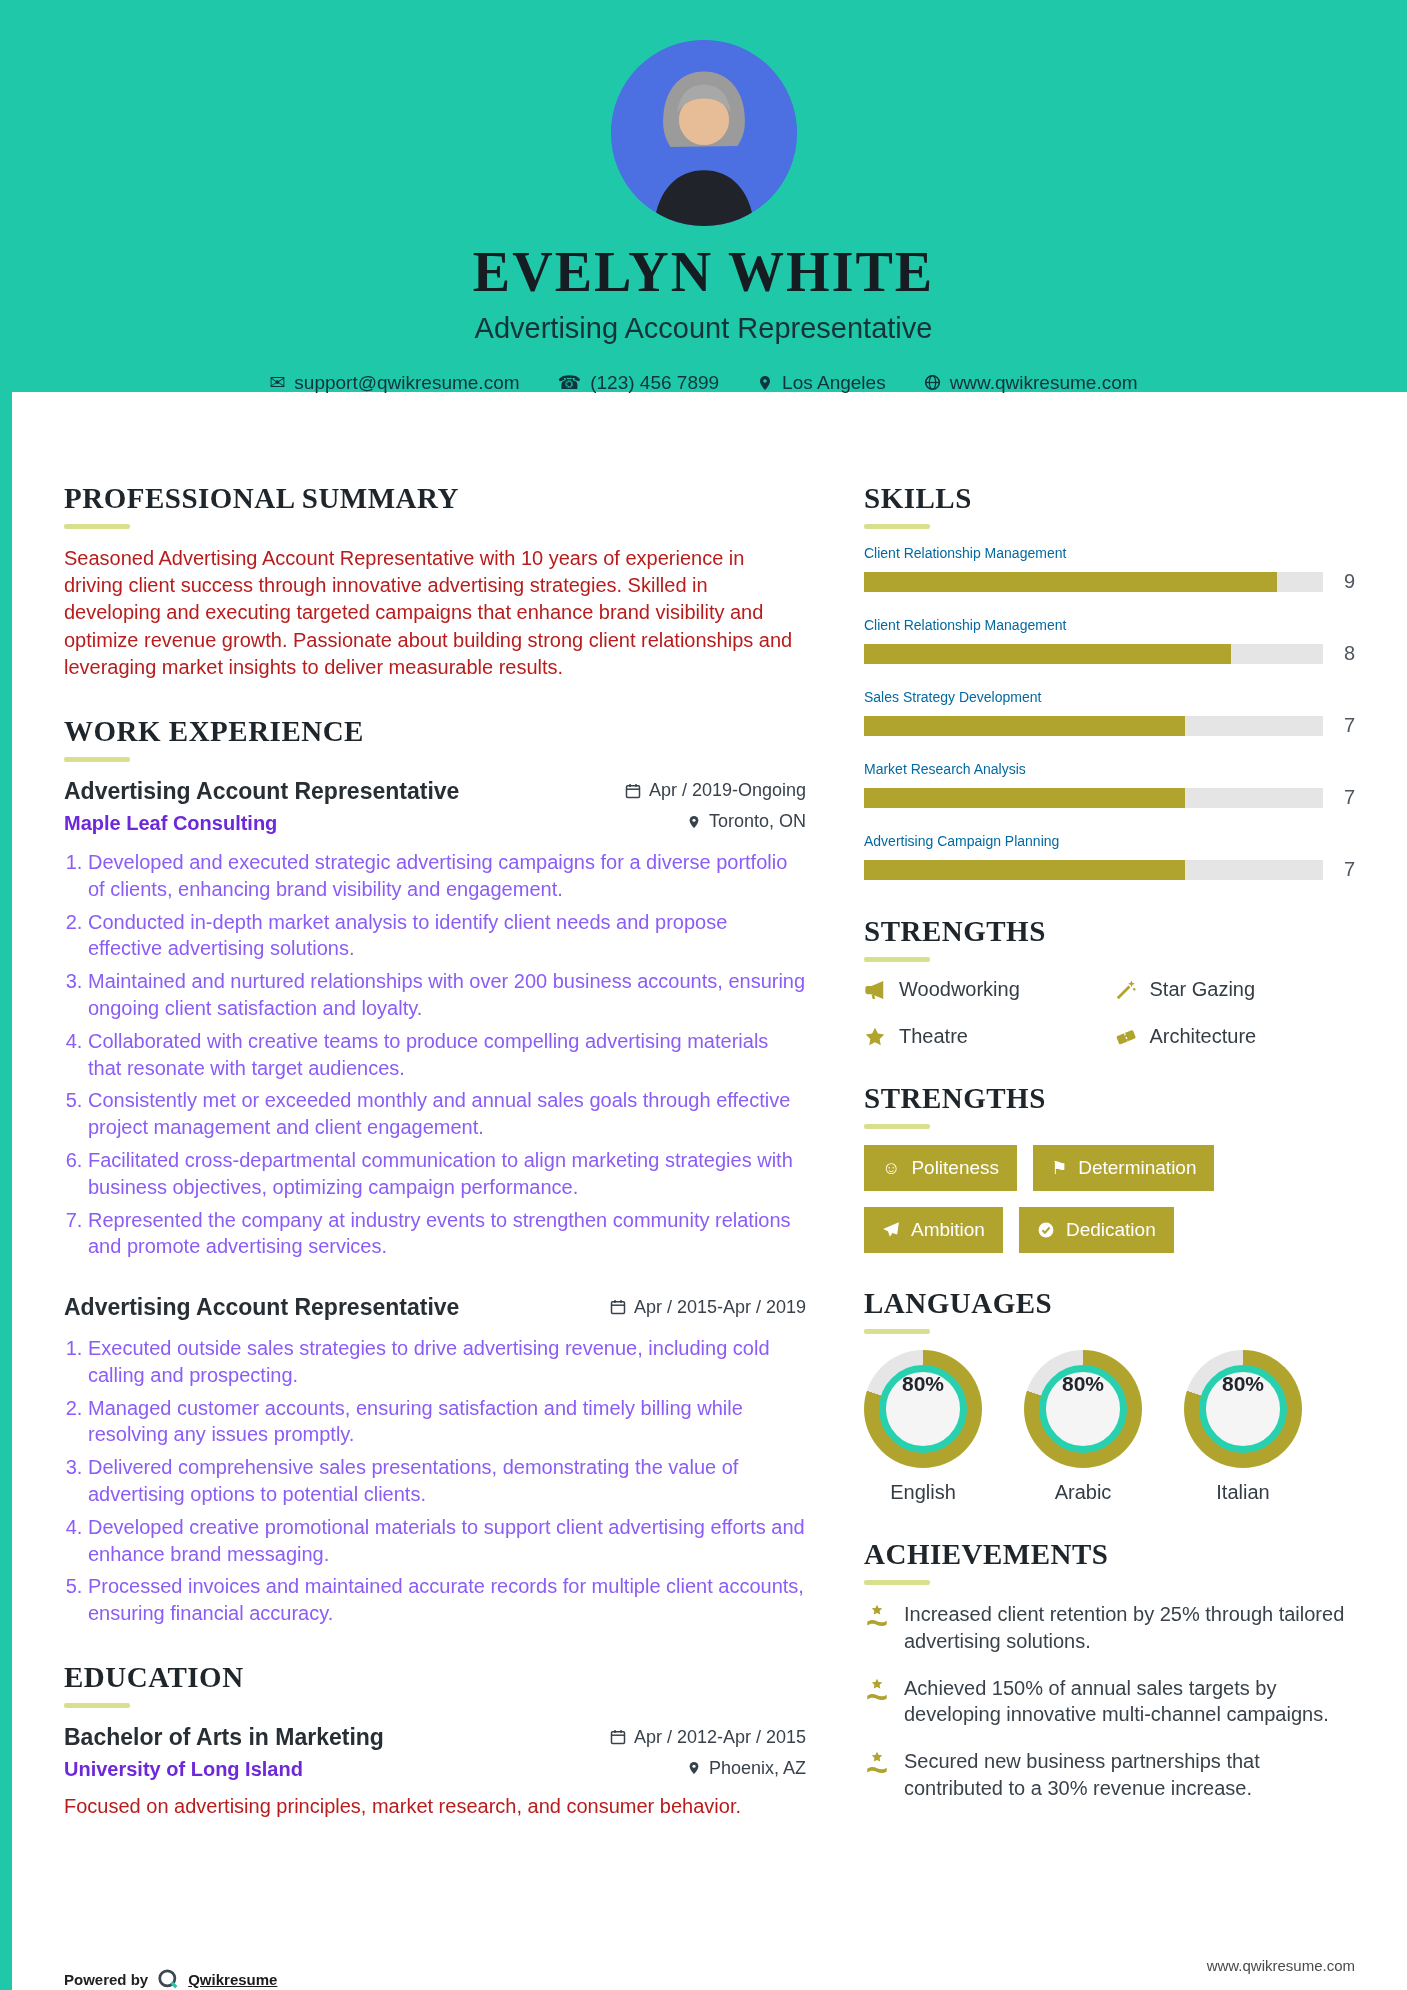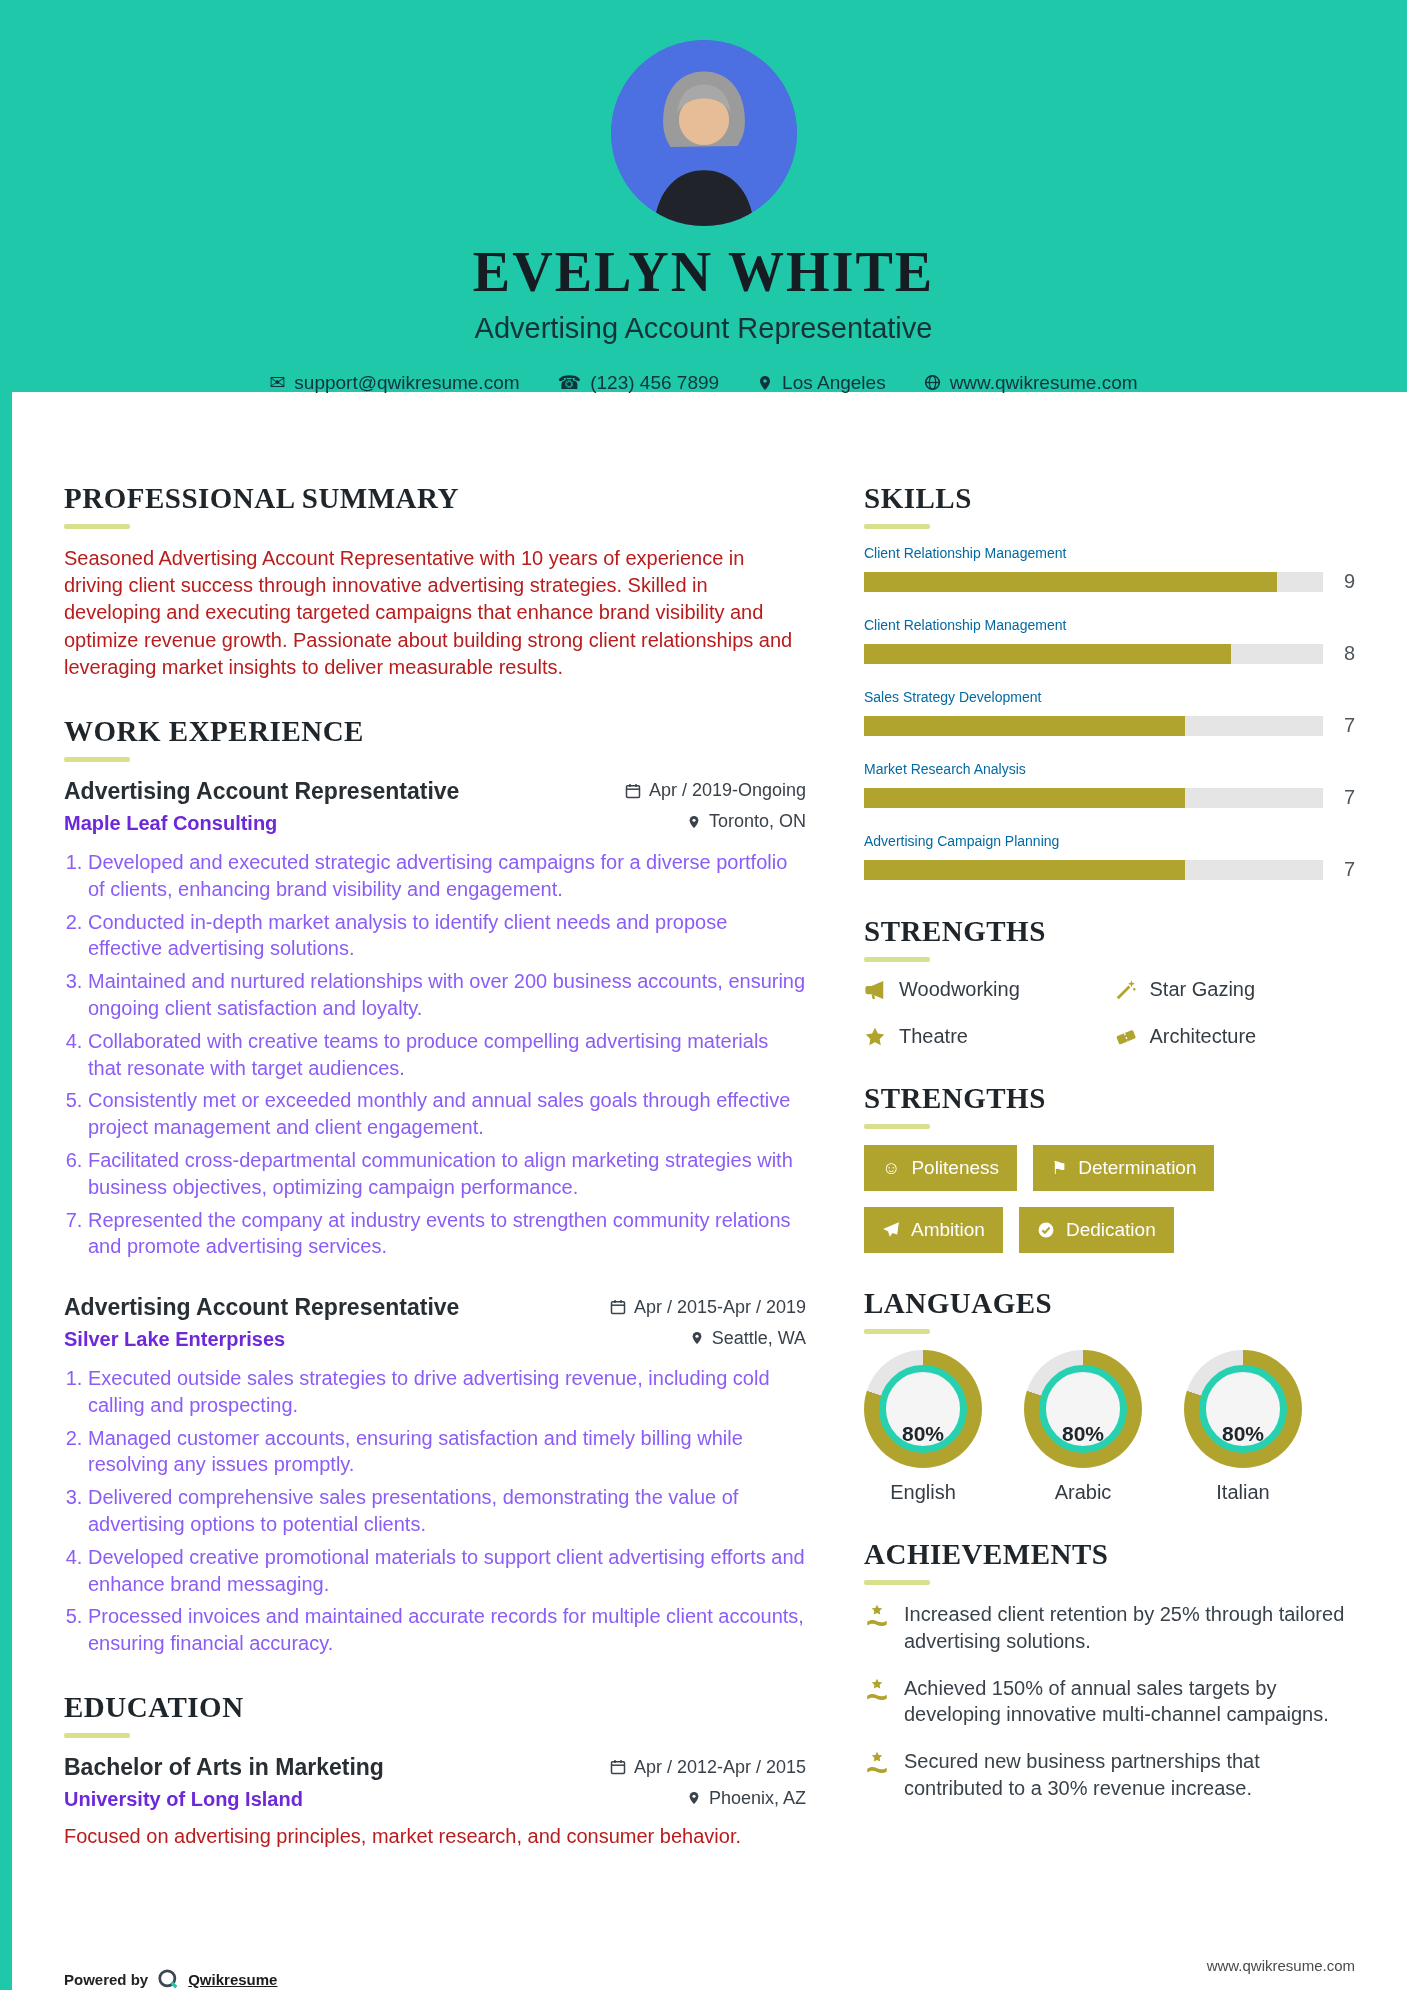--- a/index.html
+++ b/index.html
@@ -73,21 +73,21 @@
   
   .langs { display:flex; gap:42px; }
   .lang { text-align:center; }
   .donut {
     width:118px; height:118px; border-radius:50%;
     background:conic-gradient(#b0a42f calc(var(--p,80)*1%), #e6e6e6 0);
     display:flex; align-items:center; justify-content:center;
   }
   .donut-inner {
     width:88px; height:88px; border-radius:50%; background:#f5f5f5;
-    border:7px solid #27d1af; display:flex; align-items:flex-end; justify-content:center;
+    border:7px solid #27d1af; display:flex; align-items:flex-start; justify-content:center;
     font-weight:bold; font-size:21px; color:#20262b;
   }
   .lang-label { margin-top:13px; font-size:20px; color:#343c44; }
 
   
   .ach { display:flex; gap:14px; margin-bottom:20px; align-items:flex-start; }
   .ach .ic { flex:0 0 auto; color:#b0a42f; margin-top:2px; }
   .ach-text { font-size:20px; line-height:1.34; color:#39424b; }
 
   
@@ -195,30 +195,20 @@
             <div class="meta">
               <svg class="ic" width="16" height="16" viewBox="0 0 16 16">
                 <rect x="1.5" y="2.8" width="13" height="11.6" rx="1.2" fill="none" stroke="#39424b" stroke-width="1.5"></rect>
                 <line x1="1.5" y1="6.2" x2="14.5" y2="6.2" stroke="#39424b" stroke-width="1.5"></line>
                 <line x1="5" y1="1" x2="5" y2="4" stroke="#39424b" stroke-width="1.5"></line>
                 <line x1="11" y1="1" x2="11" y2="4" stroke="#39424b" stroke-width="1.5"></line>
               </svg>
               <span>Apr / 2015-Apr / 2019</span>
             </div>
           </div>
-          <div class="job-sub">
-            <div class="company">Silver Lake Enterprises</div>
-            <div class="meta">
-              <svg class="ic" width="14" height="16" viewBox="0 0 16 16">
-                <path d="M8 1a5 5 0 0 0-5 5c0 3.8 5 9 5 9s5-5.2 5-9a5 5 0 0 0-5-5z" fill="#39424b"></path>
-                <circle cx="8" cy="6" r="1.8" fill="#fff"></circle>
-              </svg>
-              <span>Seattle, WA</span>
-            </div>
-          </div>
           <ol class="bullets">
             <li>Executed outside sales strategies to drive advertising revenue, including cold calling and prospecting.</li>
             <li>Managed customer accounts, ensuring satisfaction and timely billing while resolving any issues promptly.</li>
             <li>Delivered comprehensive sales presentations, demonstrating the value of advertising options to potential clients.</li>
             <li>Developed creative promotional materials to support client advertising efforts and enhance brand messaging.</li>
             <li>Processed invoices and maintained accurate records for multiple client accounts, ensuring financial accuracy.</li>
           </ol>
         </article>
 
       </div>

